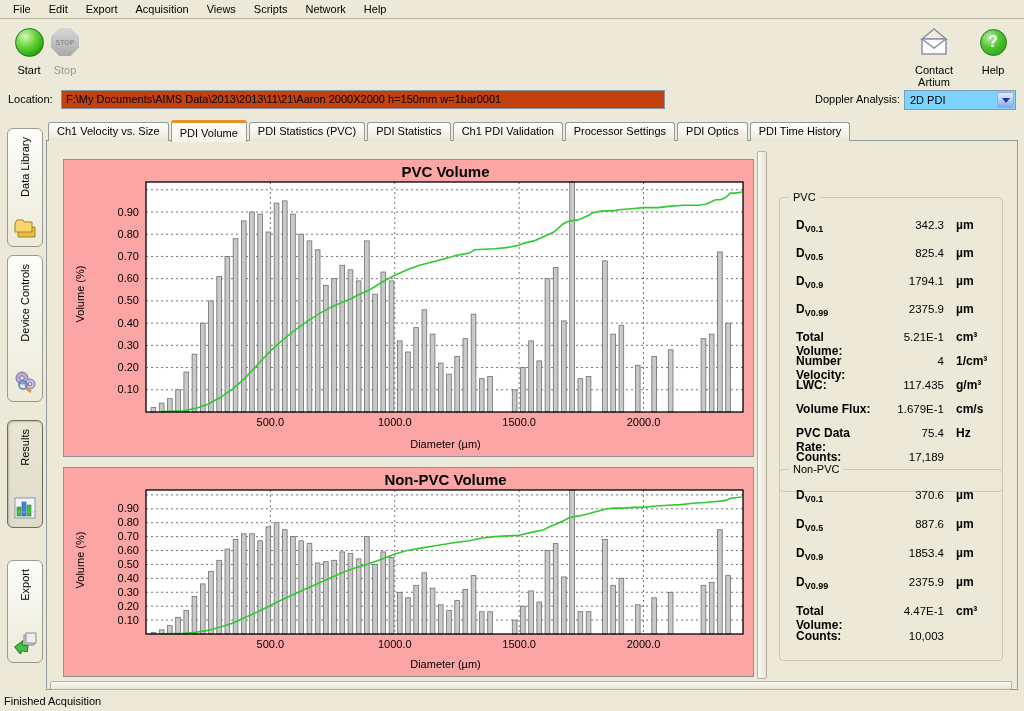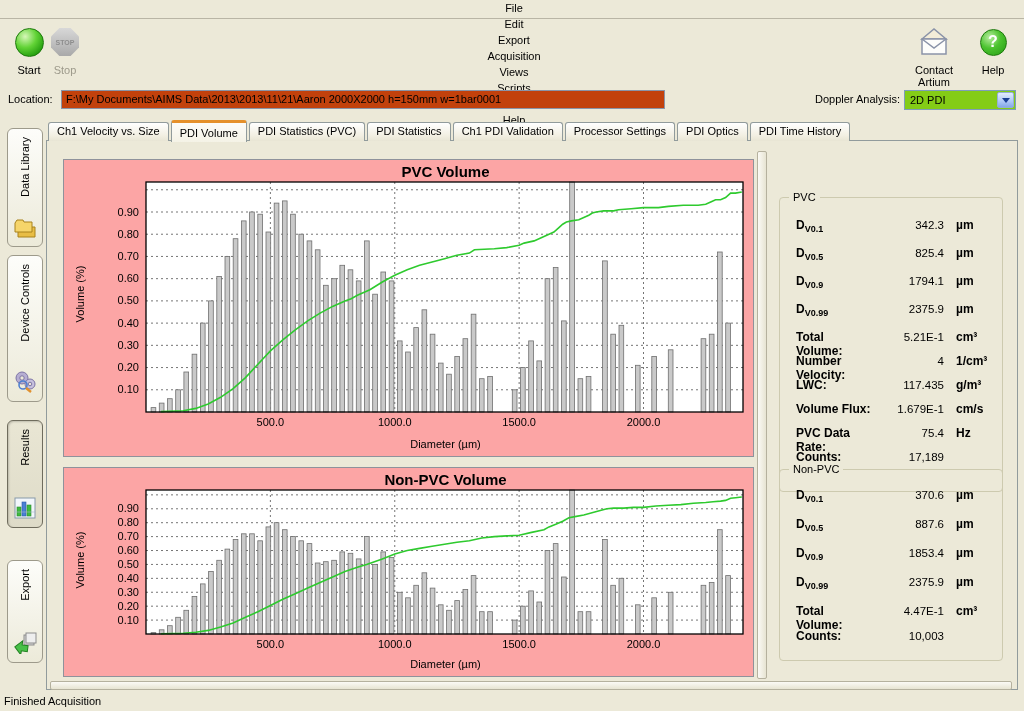--- a/index.html
+++ b/index.html
@@ -7,21 +7,21 @@
   body {
     position:relative; overflow:hidden;
     background:#ece9d8;
     font-family:"Liberation Sans", sans-serif;
     font-size:11px; color:#000;
   }
   
   .menubar {
     position:absolute; left:0; top:0; width:1024px; height:19px;
     background:#ece9d8; border-bottom:1px solid #b9b5a5;
-    display:flex; align-items:center; padding-left:4px;flex-direction:column;
+    display:flex; align-items:center; padding-left:4px;
   }
   .menubar .mitem { padding:2px 9px; cursor:default; }
   
   .toolbar { position:absolute; left:0; top:20px; width:1024px; height:66px; }
   .tbtn { position:absolute; top:4px; width:66px; text-align:center; }
   .tbtn .ic { height:36px; display:flex; align-items:center; justify-content:center; }
   .tbtn .lbl { margin-top:4px; }
   .start-ball {
     width:29px; height:29px; border-radius:50%;
     background:radial-gradient(circle at 34% 28%, #d6f7b8, #62d336 42%, #2aa312 75%, #187d07);
@@ -47,21 +47,21 @@
   .loc-label { position:absolute; left:8px; top:7px; }
   .loc-field {
     position:absolute; left:61px; top:4px; width:604px; height:19px;
     background:#c2410c; border:1px solid #8a94a8;
     font-size:11px; padding:2px 4px; white-space:nowrap; overflow:hidden;
     font-family:"Liberation Sans", sans-serif; color:#000;
   }
   .dop-label { position:absolute; right:124px; top:7px; }
   .combo {
     position:absolute; right:8px; top:4px; width:112px; height:20px;
-    background:#84cc16; border:1px solid #7f9db9; display:flex; align-items:center;
+    background:#7dd3fc; border:1px solid #7f9db9; display:flex; align-items:center;
   }
   .combo .val { flex:1; padding-left:5px; }
   .combo .arrowbox {
     width:17px; height:16px; margin-right:1px;
     background:linear-gradient(#e3ecfd,#aec8f7 60%,#86a9e8);
     border:1px solid #96aed6; border-radius:2px;
     display:flex; align-items:center; justify-content:center;
   }
   .combo .arrowbox .chev { width:0; height:0; border-left:4px solid transparent;
     border-right:4px solid transparent; border-top:5px solid #1c3f94; }

